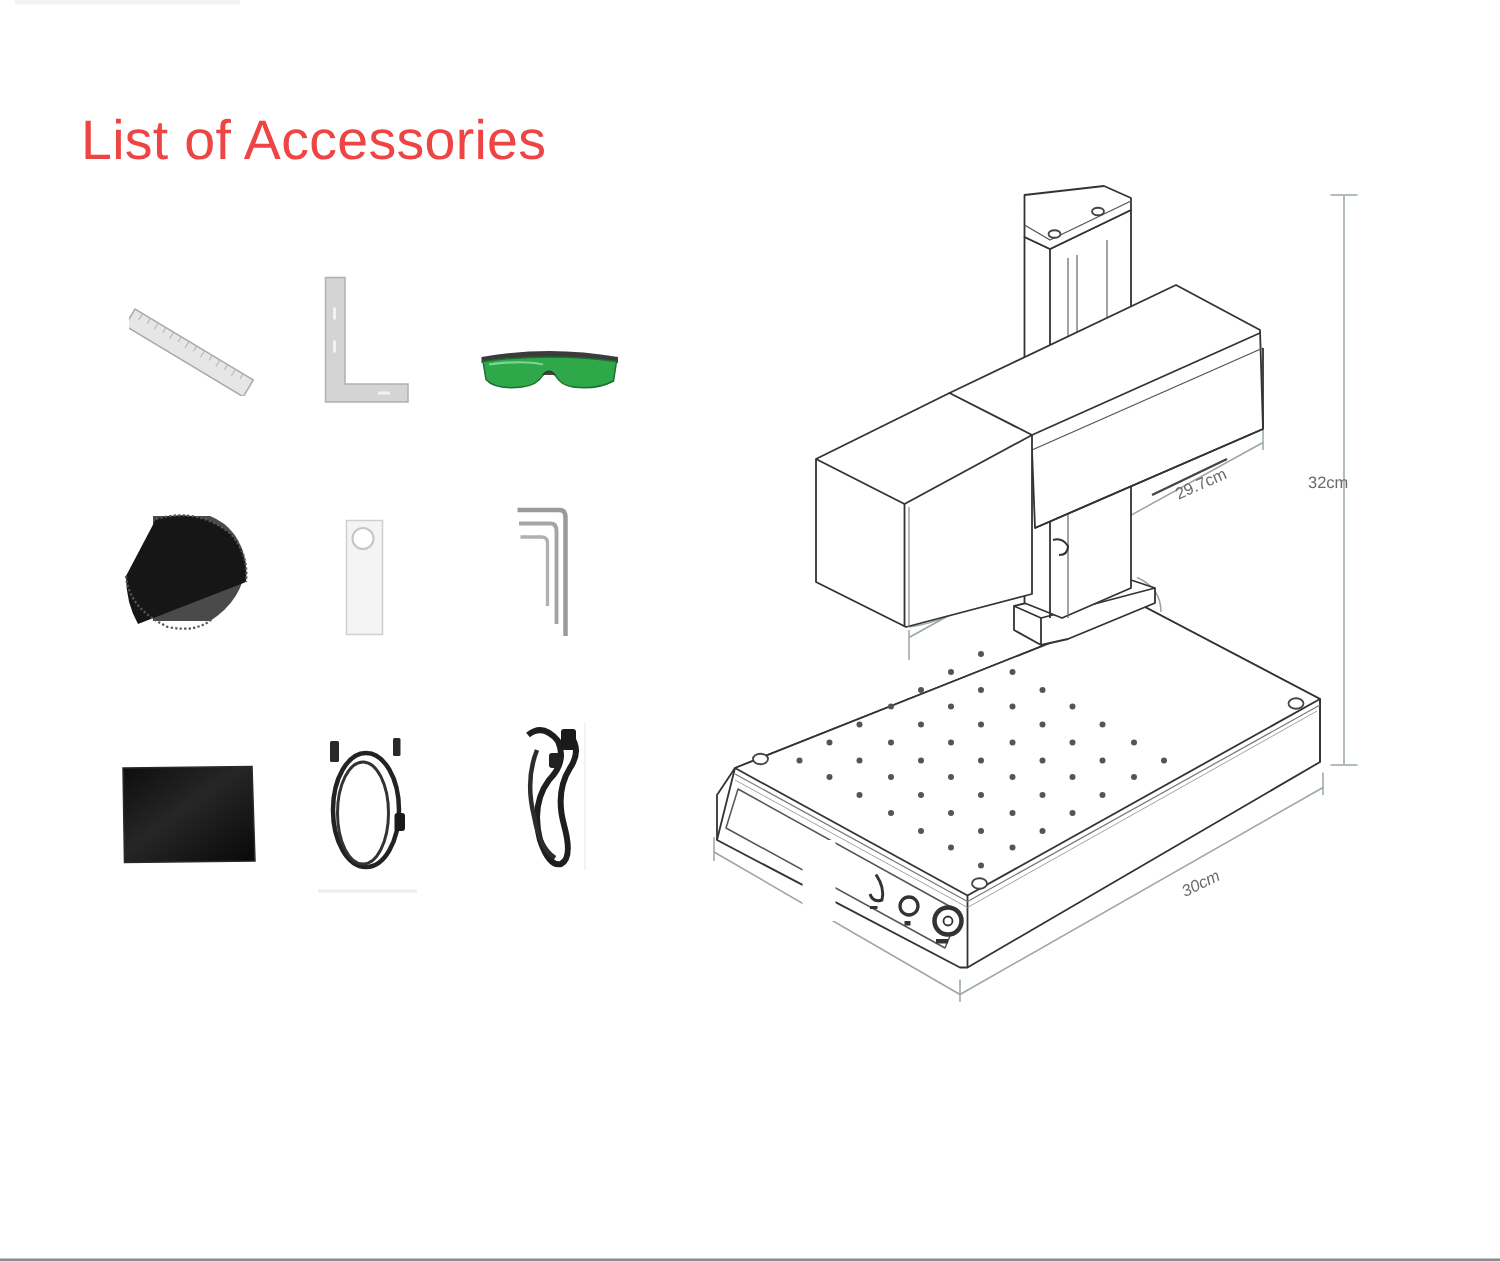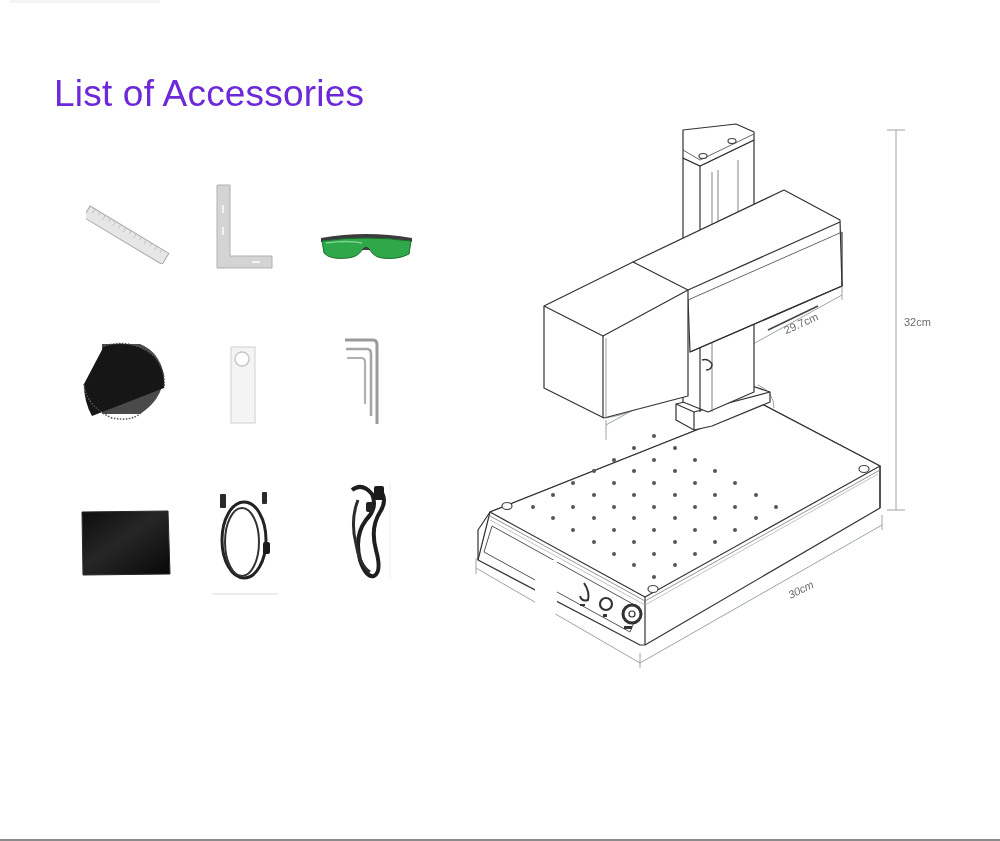--- a/index.html
+++ b/index.html
@@ -7,21 +7,21 @@
     width: 1000px; height: 841px; position: relative; overflow: hidden;
     background: #ffffff;
     font-family: "Liberation Sans", sans-serif;
   }
   .top-strip {
     position: absolute; left: 10px; top: 0; width: 150px; height: 3px;
     background: #f3f3f3;
   }
   .title {
     position: absolute; left: 54px; top: 48px;
-    font-size: 37px; color: #6d28d9; letter-spacing: 0.2px;
+    font-size: 37px; color: #ef4444; letter-spacing: 0.2px;
     font-family: "Liberation Sans", sans-serif; font-weight: normal;
     white-space: nowrap;
   }
   .acc { position: absolute; }
   .acc svg { display: block; }
   .machine { position: absolute; left: 0; top: 0; }
   .dim-label {
     position: absolute; font-size: 11px; color: #6b6b6b;
     font-family: "Liberation Sans", sans-serif; white-space: nowrap;
   }
@@ -262,19 +262,19 @@
 
     <path d="M544 306 L633 262 L688 290 L688 396 L604 418 L544 388 Z"></path>
     <path d="M544 306 L603 336 L688 290" fill="none"></path>
     <line x1="603" y1="336" x2="603" y2="418"></line>
     <line x1="606" y1="338" x2="606" y2="418" stroke="#777" stroke-width="0.7"></line>
 
     <path d="M702 360 Q708 358 712 364 Q712 370 706 370" fill="none" stroke="#333" stroke-width="1.4"></path>
   </g>
 </svg>
 
-<div class="dim-label" style="left:904px; top:316px;">32cm</div>
+<div class="dim-label" style="left:872px; top:316px;">32cm</div>
 <div class="dim-label" style="left:782px; top:325px; transform: rotate(-24deg); transform-origin:left top;">29.7cm</div>
 <div class="dim-label" style="left:786px; top:590px; transform: rotate(-26deg); transform-origin:left top; font-style: italic;">30cm</div>
 
 <div style="position:absolute; left:535px; top:560px; width:22px; height:54px; background:#fff;"></div>
 
 <div class="bottom-rule"></div>
 
 </body></html>

